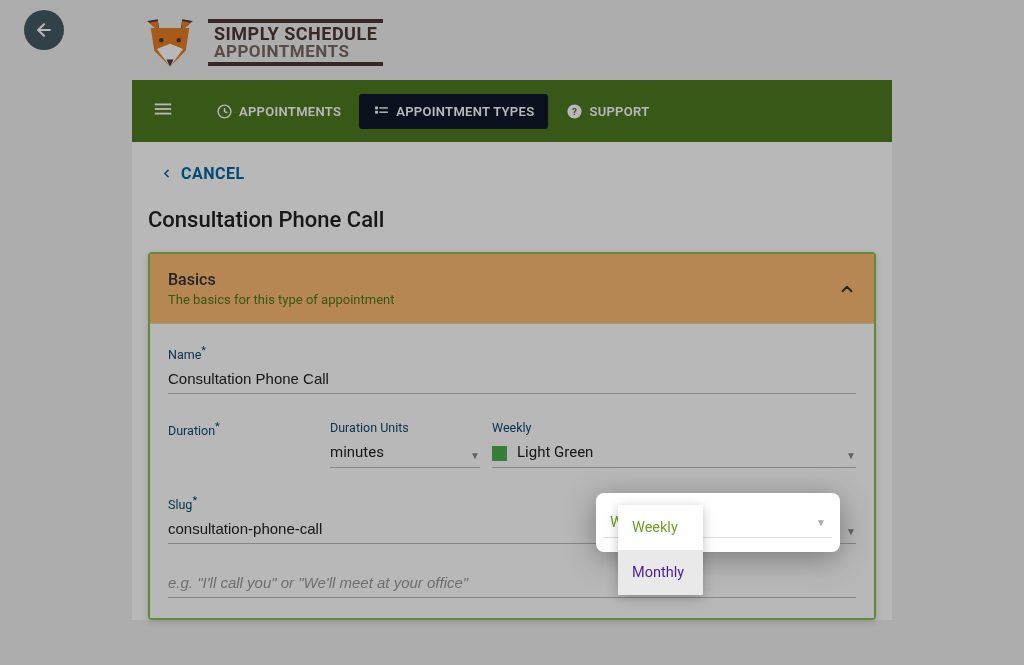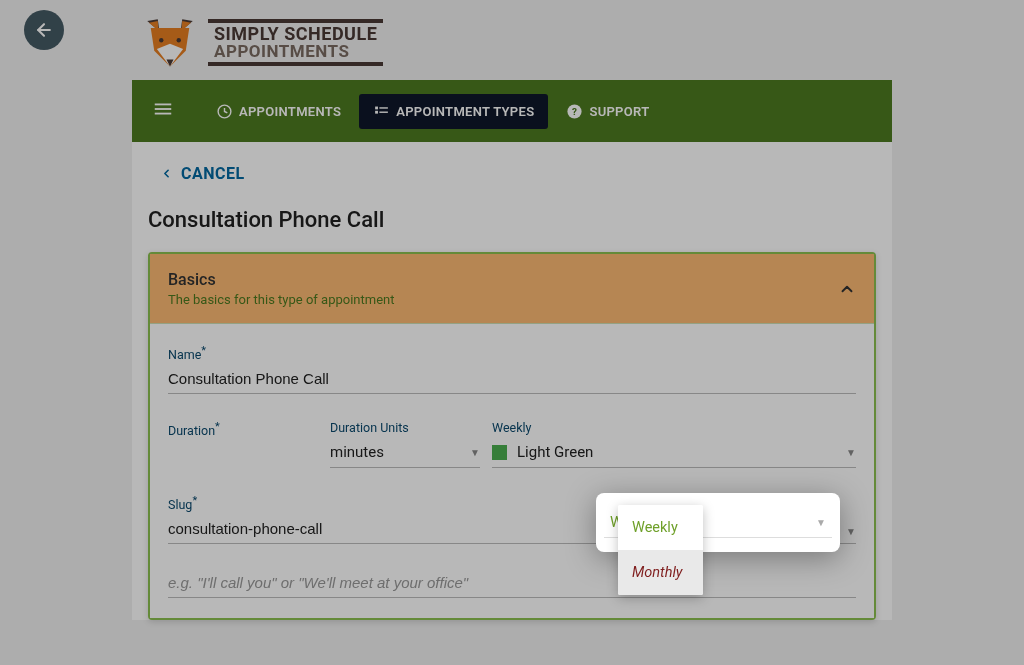--- a/index.html
+++ b/index.html
@@ -179,21 +179,21 @@
   .col-label { flex: 1; }
   .col-slug { flex: 1; }
   .col-capacity { flex: 0 0 200px; }
   .select-wrap {
     position: relative;
     border-bottom: 1px solid #bbb;
     padding: 4px 0 6px 0;
     font-size: 15px;
     color: #222;
     display: flex;
-    align-items: center;
+    align-items: flex-end;
     cursor: pointer;
   }
   .select-wrap .arrow {
     margin-left: auto;
     color: #888;
     font-size: 10px;
   }
   .stepper {
     position: relative;
     border-bottom: 1px solid #bbb;
@@ -257,23 +257,22 @@
   .dropdown-menu .opt {
     padding: 14px 14px;
     font-size: 14.5px;
     cursor: pointer;
   }
   .dropdown-menu .opt.sel {
     color: #6fa02a;
     background: #fff;
   }
   .dropdown-menu .opt.other {
-    color: #7f1d1d;
+    color: #4c1d95;
     background: #e9e9e9;
-    font-style: italic;
   }
 </style>
 </head>
 <body>
 
 <div class="back-btn">
   <svg viewBox="0 0 24 24" fill="none" stroke="currentColor" stroke-width="2.5" stroke-linecap="round" stroke-linejoin="round">
       <line x1="19" y1="12" x2="5" y2="12"></line>
       <polyline points="12 19 5 12 12 5"></polyline>
     </svg>

